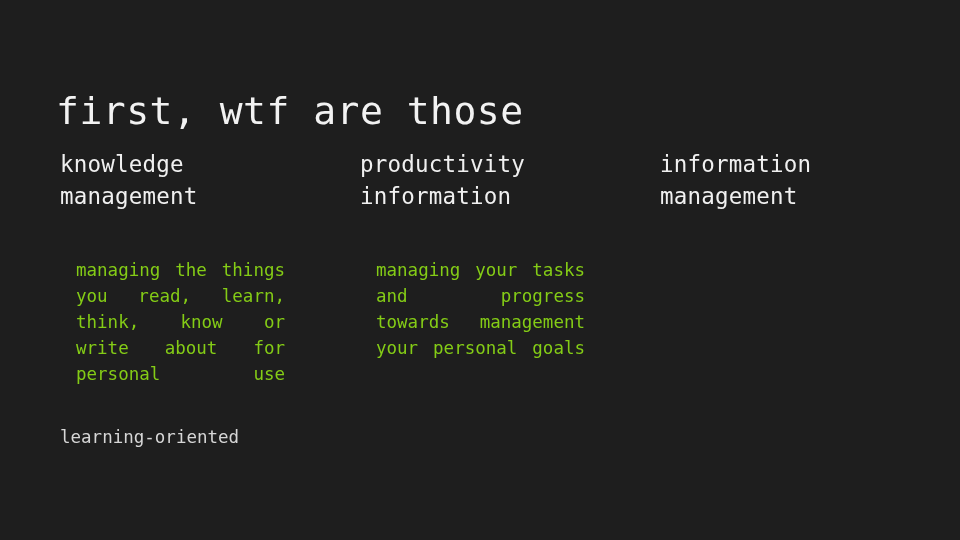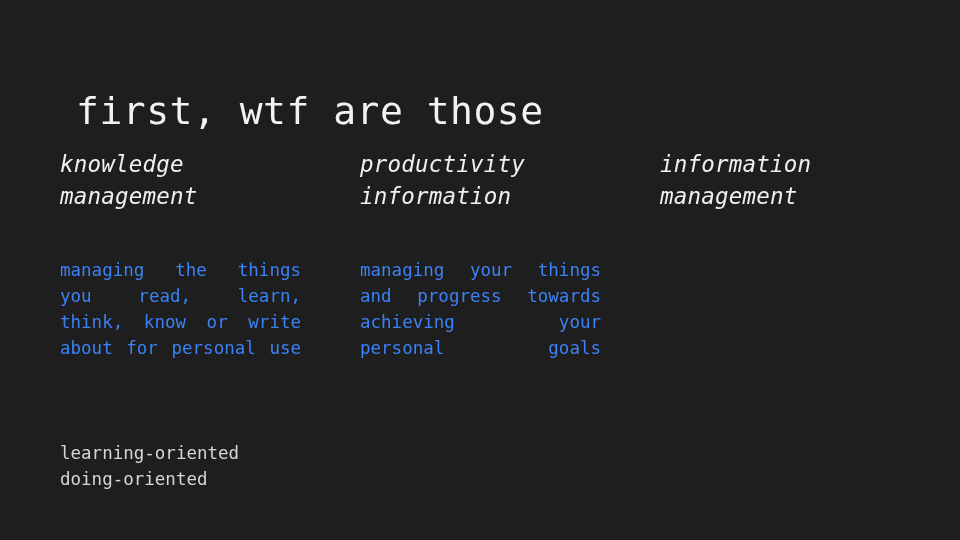--- a/index.html
+++ b/index.html
@@ -18,21 +18,21 @@
   .slide {
     position: relative;
     width: 960px;
     height: 540px;
     background: #1e1e1e;
     box-sizing: border-box;
   }
 
   .slide-title {
     position: absolute;
-    left: 76px;
+    left: 56px;
     top: 60px;
     width: 840px;
     font-family: "DejaVu Sans Mono", "Liberation Mono", monospace;
     font-size: 38px;
     line-height: 52px;
     letter-spacing: 0.5px;
     color: #f2f2f2;
     font-weight: 400;
     white-space: pre;
   }
@@ -59,30 +59,29 @@
 
   .col-heading {
     font-family: "DejaVu Sans Mono", "Liberation Mono", monospace;
     font-size: 22.5px;
     line-height: 32px;
     color: #f0f0f0;
     font-weight: 400;
     letter-spacing: 0.2px;
     white-space: pre-line;
     margin: 0;
-    font-style: italic;
   }
 
   .col-body {
-    margin: 0;
+    margin: 16px;
     margin-top: 45px;
     font-family: "DejaVu Sans Mono", "Liberation Mono", monospace;
     font-size: 17.5px;
     line-height: 26px;
-    color: #3b82f6;
+    color: #84cc16;
     text-align: justify;
     text-justify: inter-word;
     letter-spacing: 0px;
     word-spacing: 0px;
     hyphens: none;
   }
   
   .col-body::after {
     content: "";
     display: inline-block;
@@ -95,25 +94,25 @@
     font-size: 17.5px;
     line-height: 26px;
     color: #d6d6d6;
     text-align: left;
     white-space: pre;
   }
 
   .tags-row {
     position: absolute;
     left: 60px;
-    top: 440px;
+    top: 424px;
     width: 842px;
     display: flex;
-    flex-direction: column;
-    align-items: flex-start;
+    flex-direction: row;
+    align-items: center;
   }
   .tag-cell {
     width: 241px;
     margin-right: 59px;
   }
   .tag-cell:last-child {
     margin-right: 0;
   }
 </style>
 </head>
@@ -127,32 +126,29 @@
 
     <div class="column">
       <h2 class="col-heading">knowledge
 management</h2>
       <p class="col-body">managing the things you read, learn, think, know or write about for personal use</p>
     </div>
 
     <div class="column">
       <h2 class="col-heading">productivity
 information</h2>
-      <p class="col-body">managing your things and progress towards achieving your personal goals</p>
+      <p class="col-body">managing your tasks and progress towards management your personal goals</p>
     </div>
 
     <div class="column">
       <h2 class="col-heading">information
 management</h2>
     </div>
 
   </div>
 
   <div class="tags-row">
     <div class="tag-cell">
       <p class="col-tag">learning-oriented</p>
     </div>
-    <div class="tag-cell">
-      <p class="col-tag">doing-oriented</p>
-    </div>
   </div>
 
 </div>
 
 </body></html>

